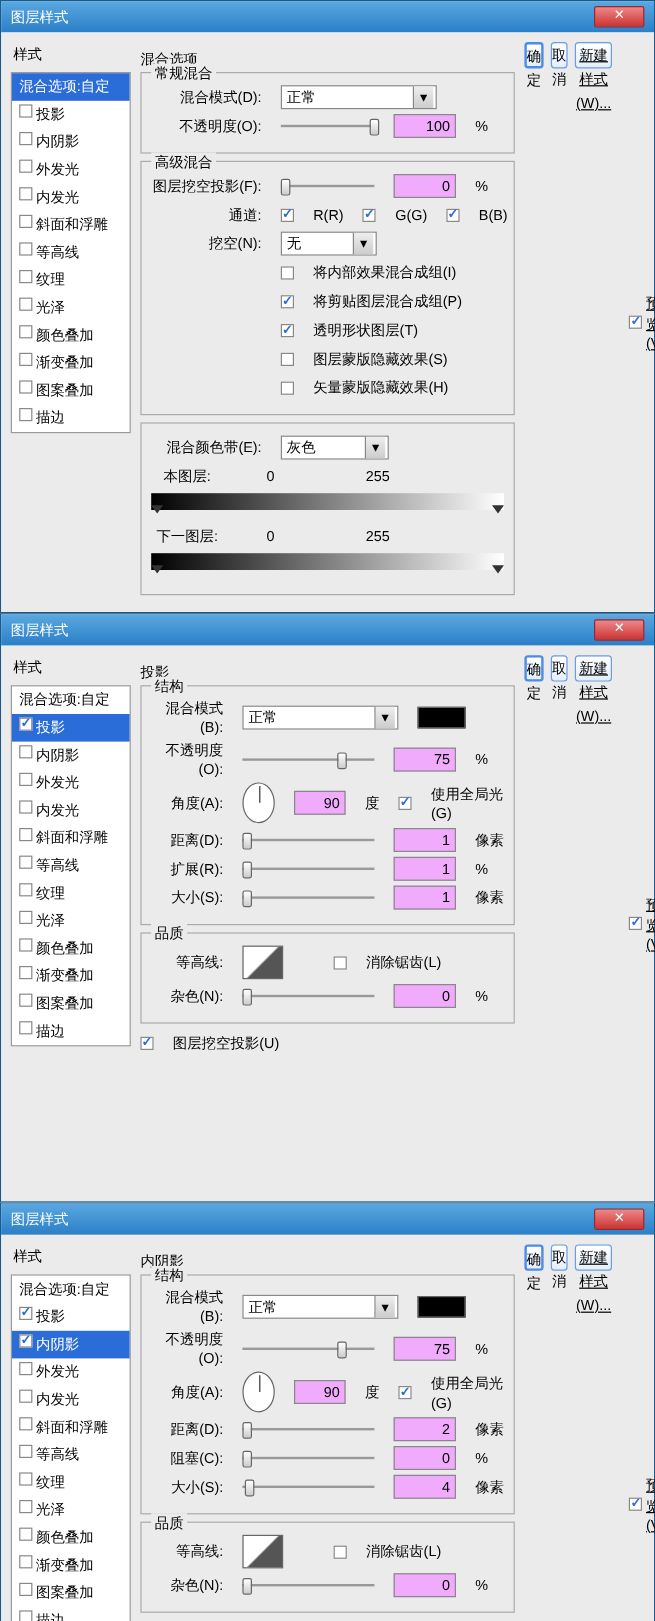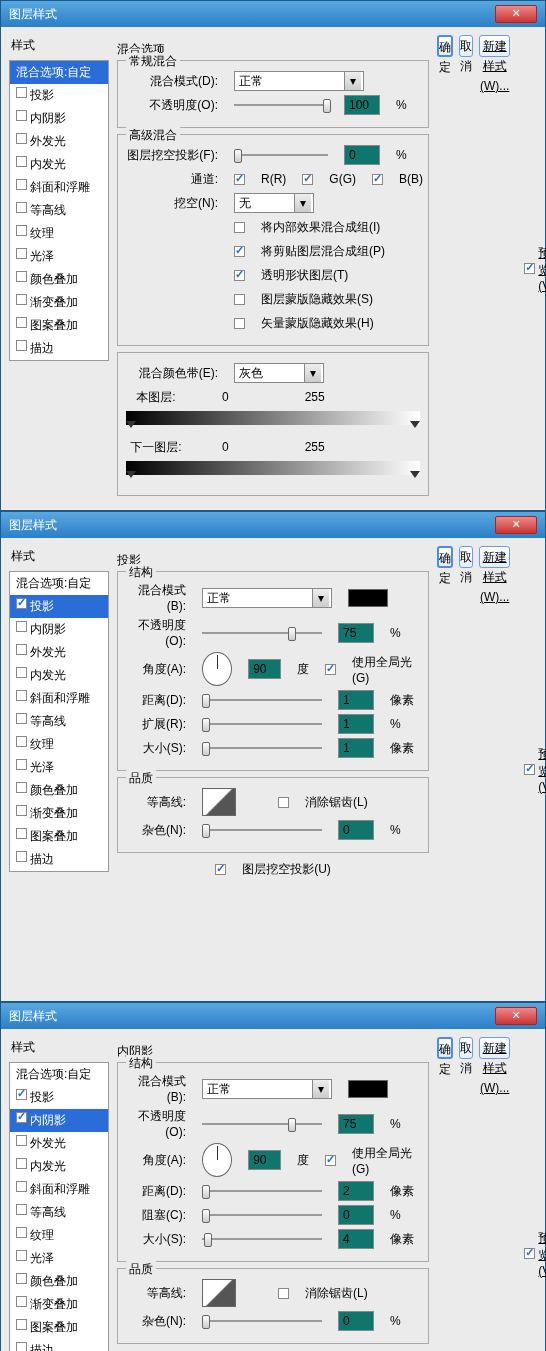--- a/index.html
+++ b/index.html
@@ -23,21 +23,21 @@
 .fieldset{border:1px solid #aaa;padding:6px 8px 8px;margin-bottom:6px;position:relative}
 .fieldset-title{position:absolute;top:-8px;left:8px;background:#ebebeb;padding:0 3px}
 .row{display:flex;align-items:center;gap:16px;margin:4px 0;min-height:20px}
 .row-label{text-align:right;width:92px;flex-shrink:0}
 .row-label.w60{width:60px}
 .dropdown{border:1px solid #888;background:#fff;height:20px;display:flex;align-items:flex-end;padding:0 4px;position:relative;flex:1;max-width:130px}
 .dropdown::after{content:"▾";position:absolute;right:2px;top:0;width:16px;height:18px;background:linear-gradient(#eee,#ccc);border-left:1px solid #888;text-align:center;line-height:18px}
 .slider{flex:1;height:16px;position:relative;max-width:120px}
 .slider-track{position:absolute;top:7px;left:0;right:0;height:2px;background:#999}
 .slider-thumb{position:absolute;top:2px;width:8px;height:14px;background:linear-gradient(#fff,#ccc);border:1px solid #666;border-radius:2px}
-.num-input{width:36px;height:20px;border:1px solid #888;background:#0f766e;padding:0 4px;line-height:18px}
+.num-input{width:52px;height:20px;border:1px solid #888;background:#f0abfc;text-align:right;padding:0 4px;line-height:18px}
 .unit{width:24px}
 .color-swatch{width:40px;height:18px;border:1px solid #666;background:#000}
 .angle-dial{width:34px;height:34px;border:1px solid #666;border-radius:50%;background:#fff;position:relative}
 .angle-dial::after{content:"";position:absolute;left:50%;top:2px;width:1px;height:14px;background:#333}
 .contour-thumb{width:34px;height:28px;border:1px solid #666;background:linear-gradient(135deg,#fff 0%,#fff 48%,#555 52%,#555 100%)}
 .gradient-bar{height:14px;background:linear-gradient(to right,#000,#fff);position:relative;margin:2px 0}
 .gradient-marker{position:absolute;bottom:-8px;width:0;height:0;border:5px solid transparent;border-top:7px solid #333}
 .right-col{width:100px;flex-shrink:0;display:flex;flex-direction:row;gap:6px}
 .btn{border:1px solid #6a9de8;background:linear-gradient(#fff,#e4eefb);height:22px;border-radius:3px;cursor:pointer;text-align:center;line-height:20px}
 .btn.default{border:2px solid #4a8de8}
@@ -356,21 +356,21 @@
         <div class="row">
           <span class="row-label w60"><span>杂色(N):</span></span>
           <div class="slider">
               <div class="slider-track"></div>
               <div class="slider-thumb" style="left:0"></div>
             </div>
           <div class="num-input">0</div>
           <span class="unit">%</span>
         </div>
       </div>
-      <div class="row" style="justify-content:center">
+      <div class="row" style="justify-content:flex-start">
         <span class="chk checked"></span>
           <span>图层挖空投影(U)</span>
       </div>
       <div style="height:110px"></div>
     </div>
     <div class="right-col">
       <div class="btn default">确定</div>
       <div class="btn">取消</div>
       <div class="btn"><span class="link-u">新建样式(W)...</span></div>
       <div class="preview-chk">

